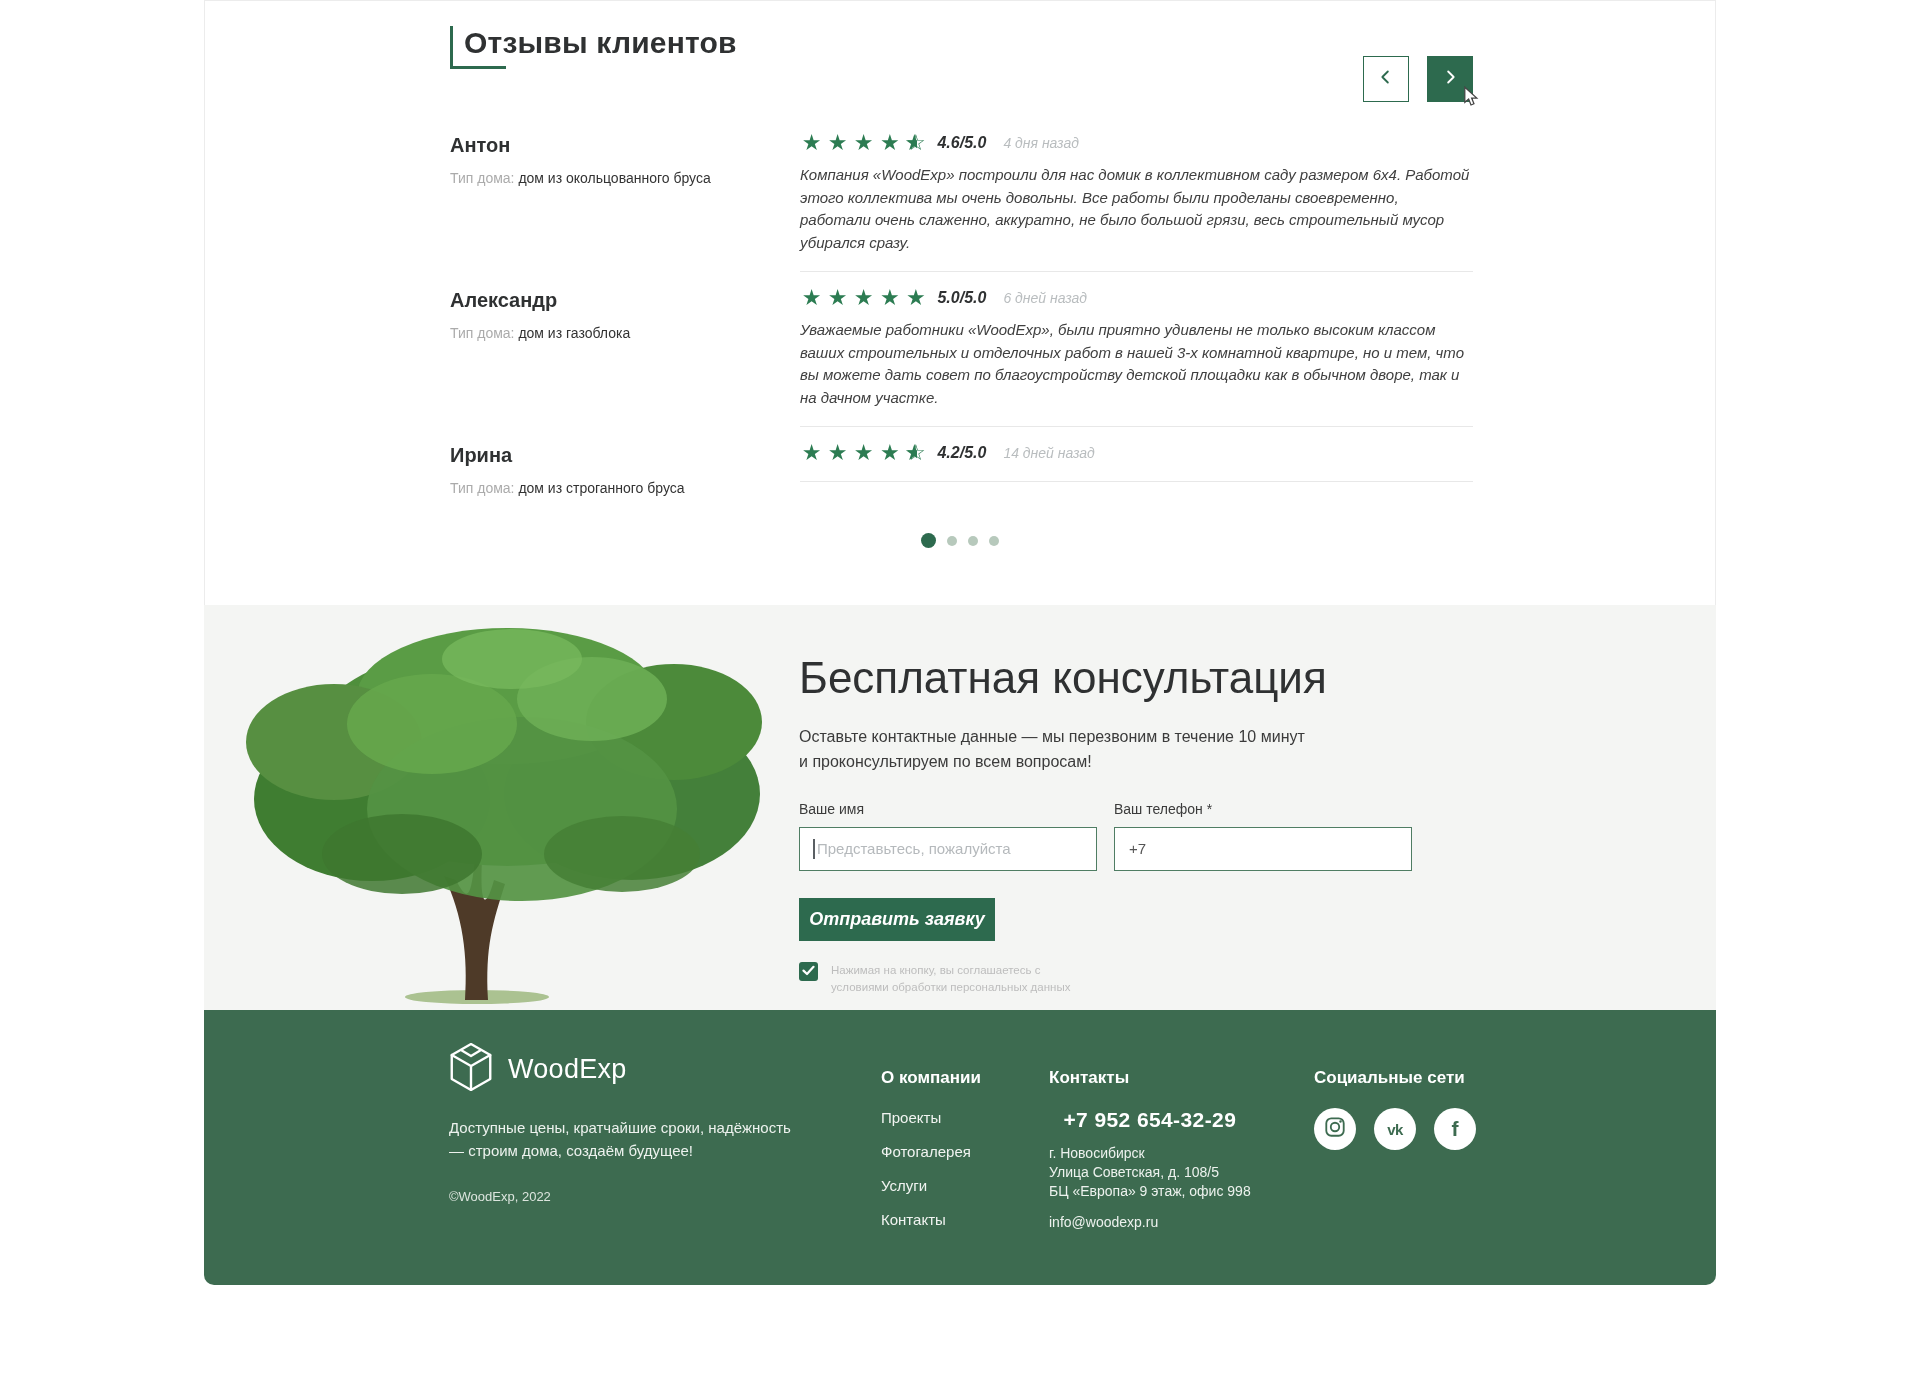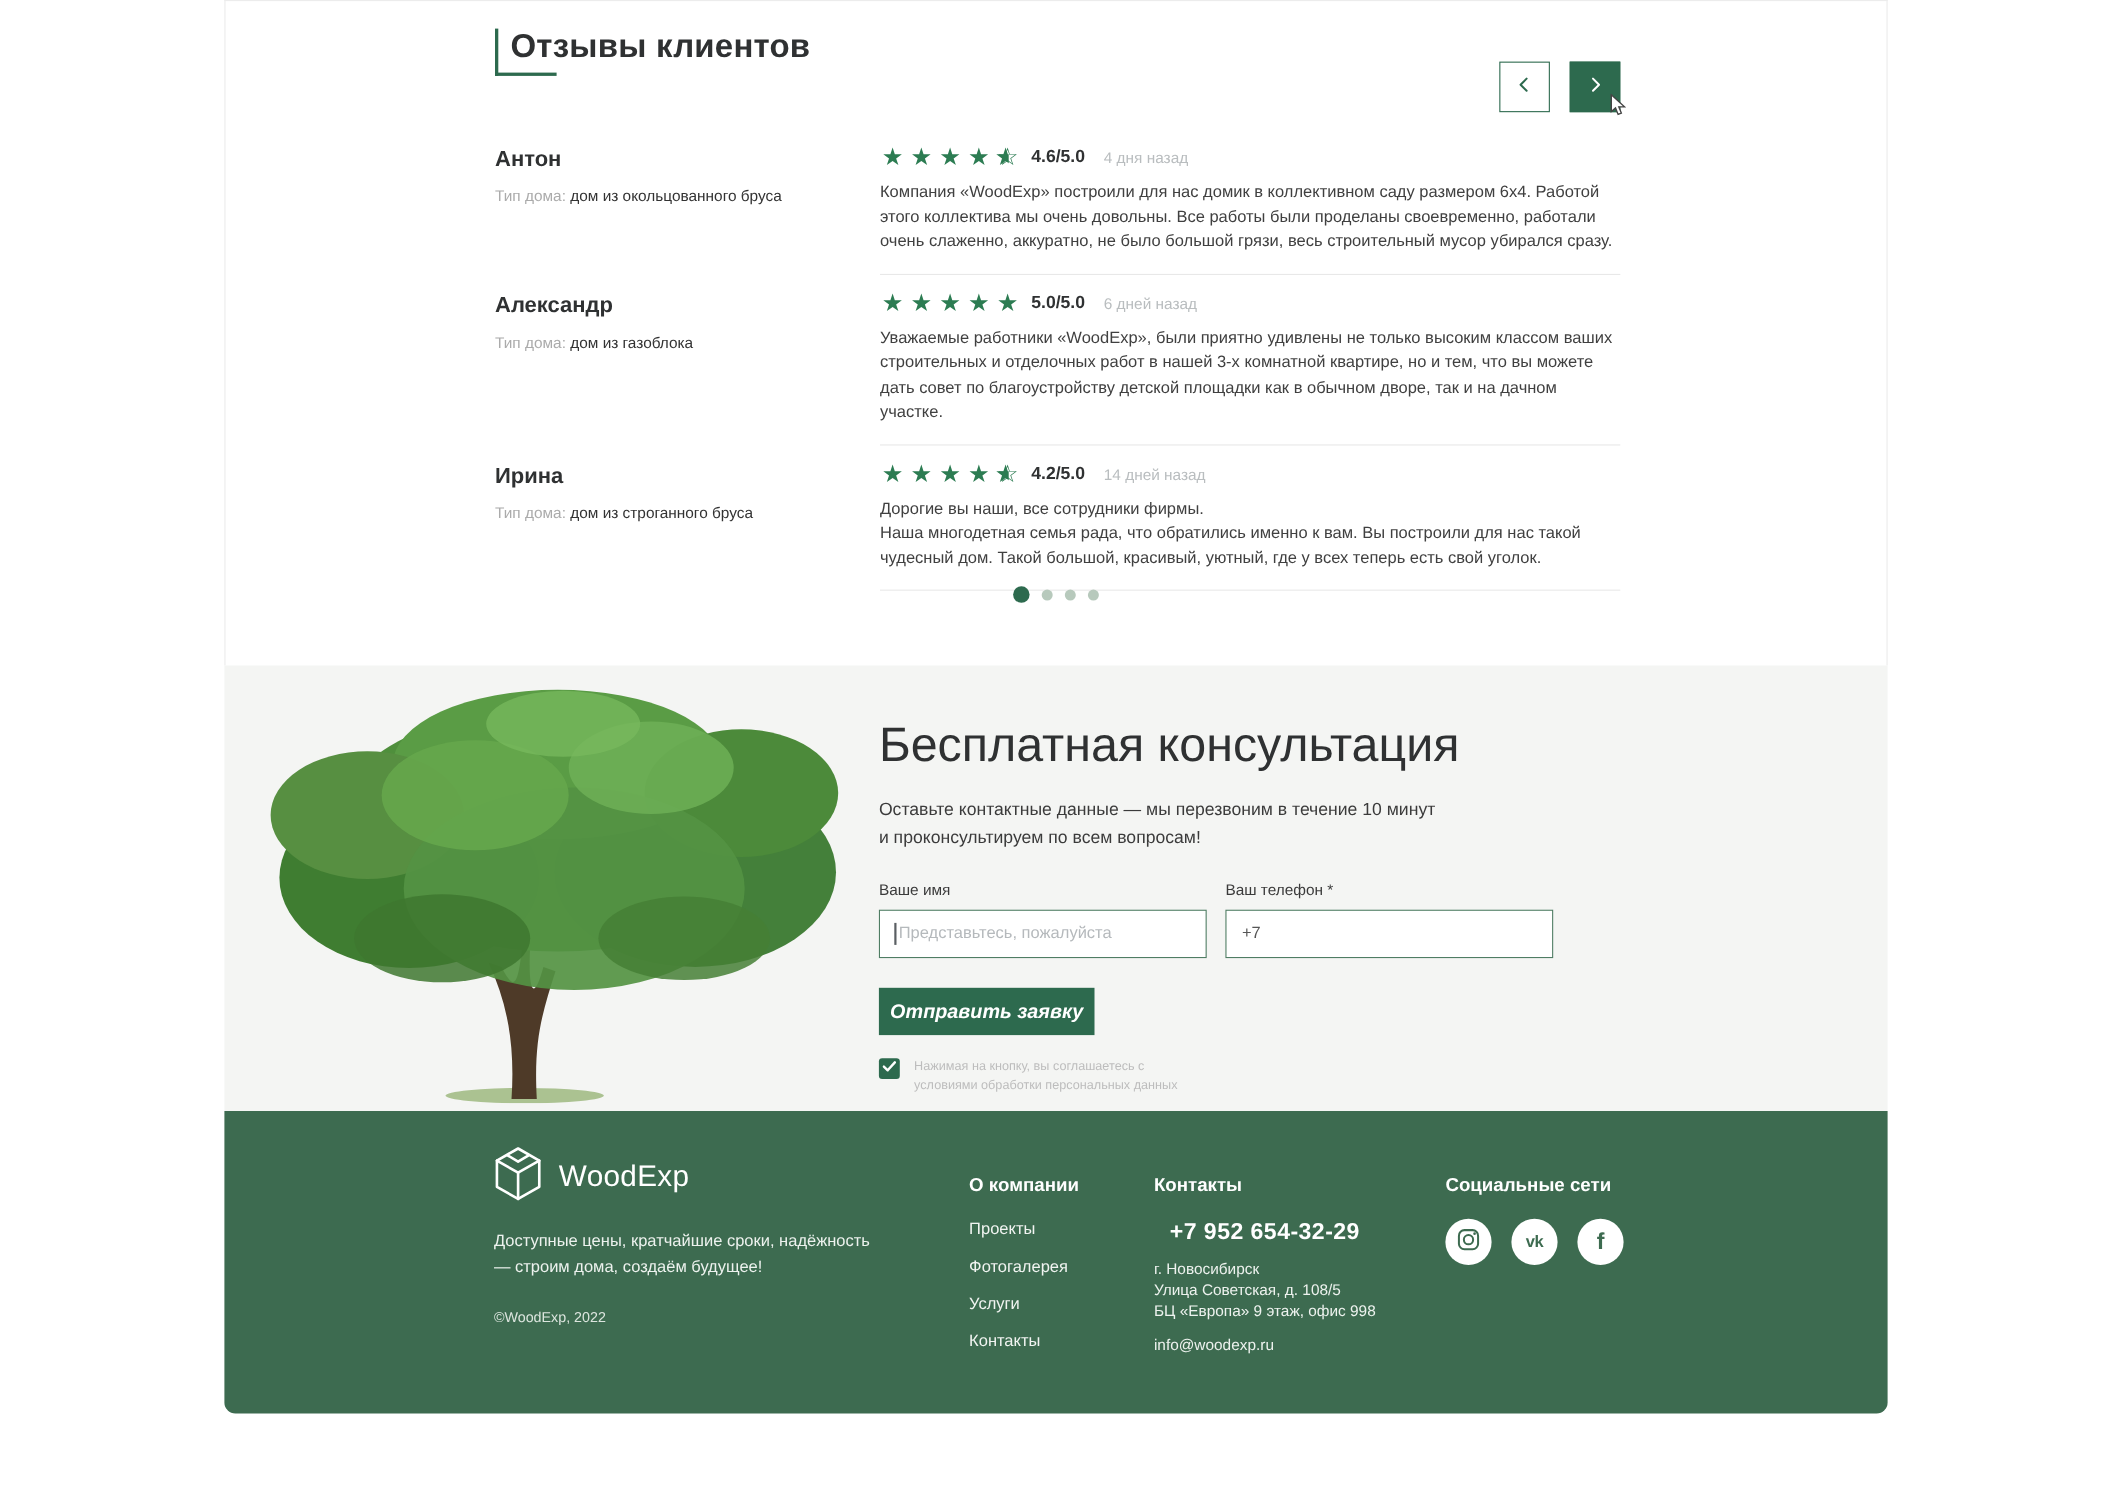--- a/index.html
+++ b/index.html
@@ -32,21 +32,21 @@
   .arrow-prev{background:#fff;border:1px solid var(--green);}
   .arrow-next{background:var(--green);border:1px solid var(--green);}
   .cursor-glyph{position:absolute;right:-7px;bottom:-10px;}
 
   .reviews-list{margin-top:72px;}
   .review{display:flex;}
   .review-left{width:350px;flex:0 0 350px;padding-top:2px;}
   .review-name{font-size:20px;font-weight:700;color:#2F3132;}
   .review-type{margin-top:13px;font-size:14px;color:var(--txt);}
   .review-type .muted{color:#ABABAB;}
-  .review-right{flex:1;border-bottom:1px solid var(--line);padding-bottom:17px;margin-bottom:15px;}
+  .review-right{flex:1;border-bottom:1px solid var(--line);padding-bottom:17px;margin-bottom:15px;font-style:italic;}
   .rating-row{display:flex;align-items:center;}
   .stars{display:flex;gap:3px;color:var(--star);font-size:22px;line-height:1;}
   .star{width:1.05em;height:1em;display:inline-block;text-align:center;position:relative;}
   .star.full::before{content:"★";}
   .star.half::before{content:"☆";}
   .star.half::after{content:"★";position:absolute;left:0;top:0;height:100%;width:.58em;overflow:hidden;}
   .rating-value{font-size:16px;font-weight:700;margin-left:10px;color:#2F3132;}
   .review-date{font-size:14px;color:#B9BDBF;margin-left:17px;}
   .review-text{margin-top:10px;font-size:15px;line-height:1.5;color:var(--txt-soft);
     white-space:pre-line;max-width:680px;}
@@ -199,22 +199,20 @@
             <span class="stars">
               <span class="star full"></span>
                 <span class="star full"></span>
                 <span class="star full"></span>
                 <span class="star full"></span>
                 <span class="star half"></span>
             </span>
             <span class="rating-value">4.2/5.0</span>
             <span class="review-date">14 дней назад</span>
           </div>
-          <div class="review-text">Дорогие вы наши, все сотрудники фирмы.
-Наша многодетная семья рада, что обратились именно к вам. Вы построили для нас такой чудесный дом. Такой большой, красивый, уютный, где у всех теперь есть свой уголок.</div>
         </div>
       </div>
 
     </div>
 
     <div class="dots">
       <span class="dot active"></span>
       <span class="dot"></span>
       <span class="dot"></span>
       <span class="dot"></span>

